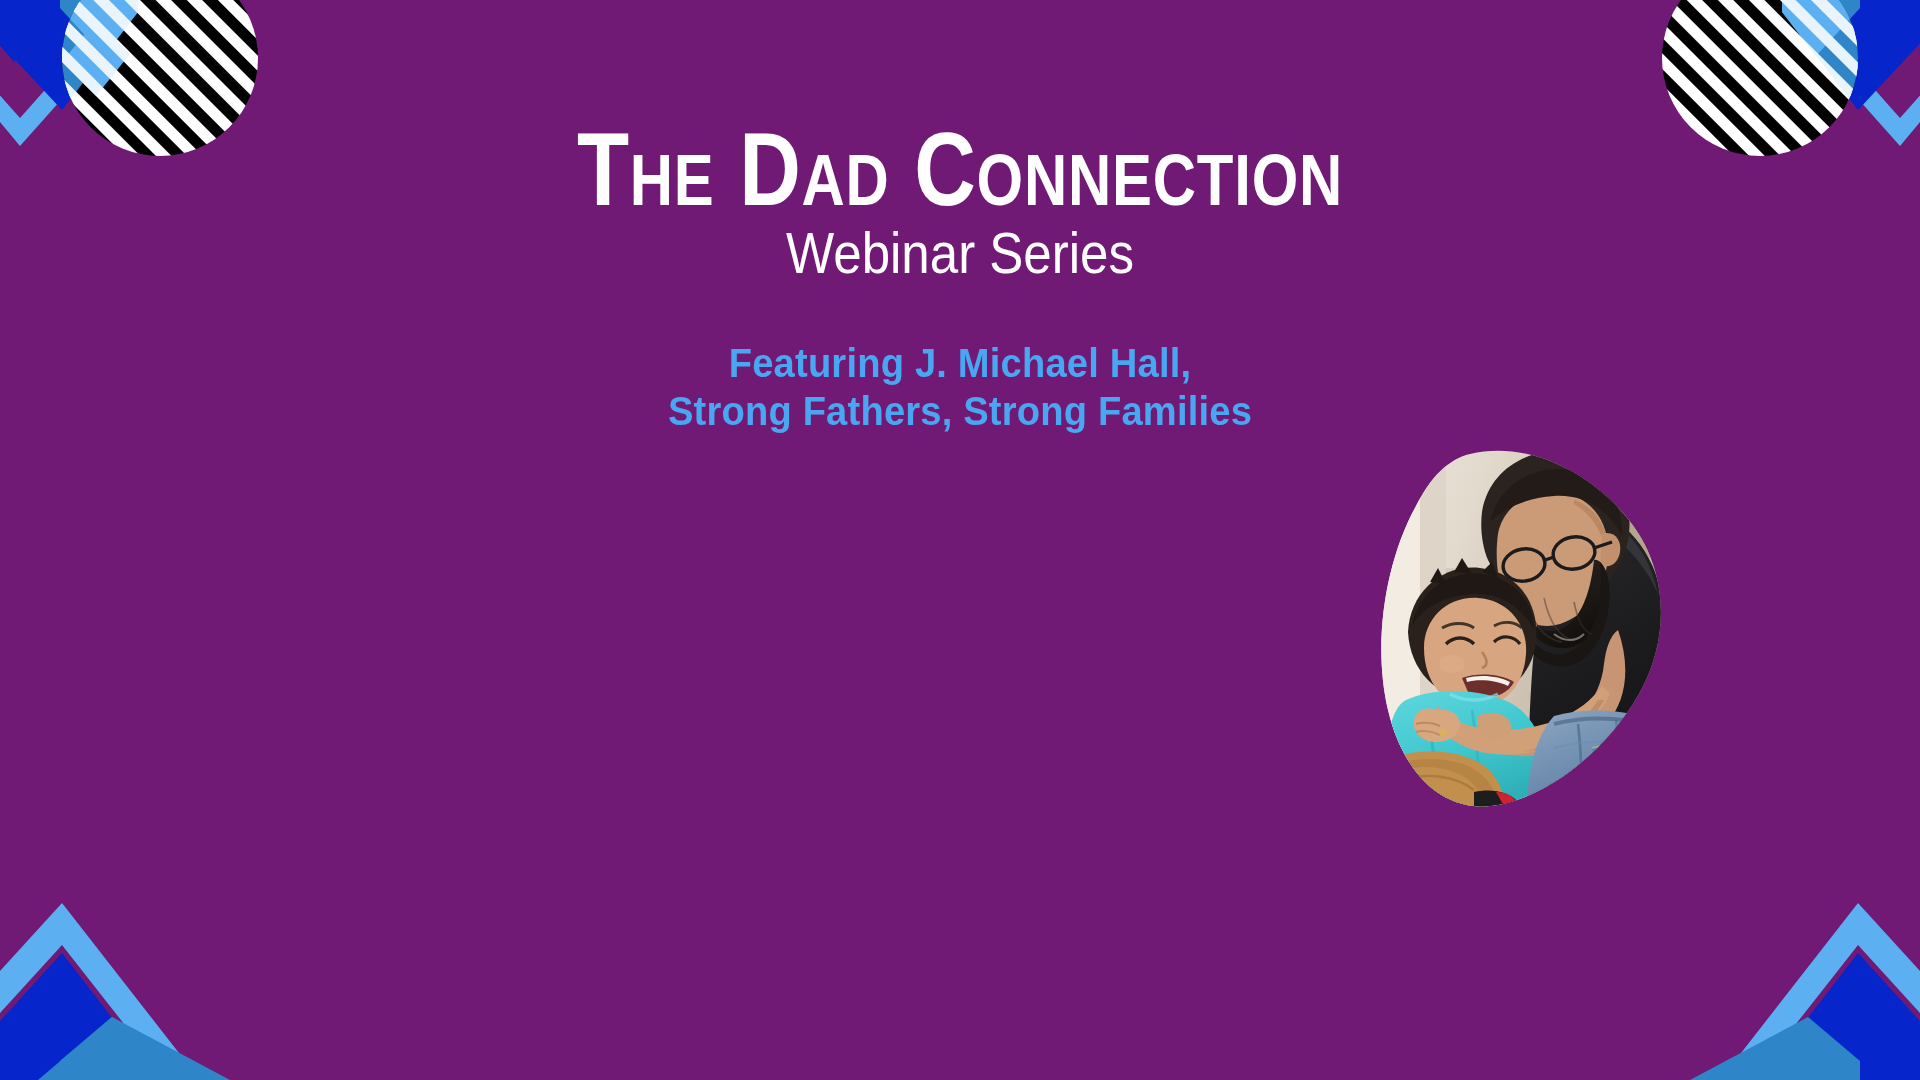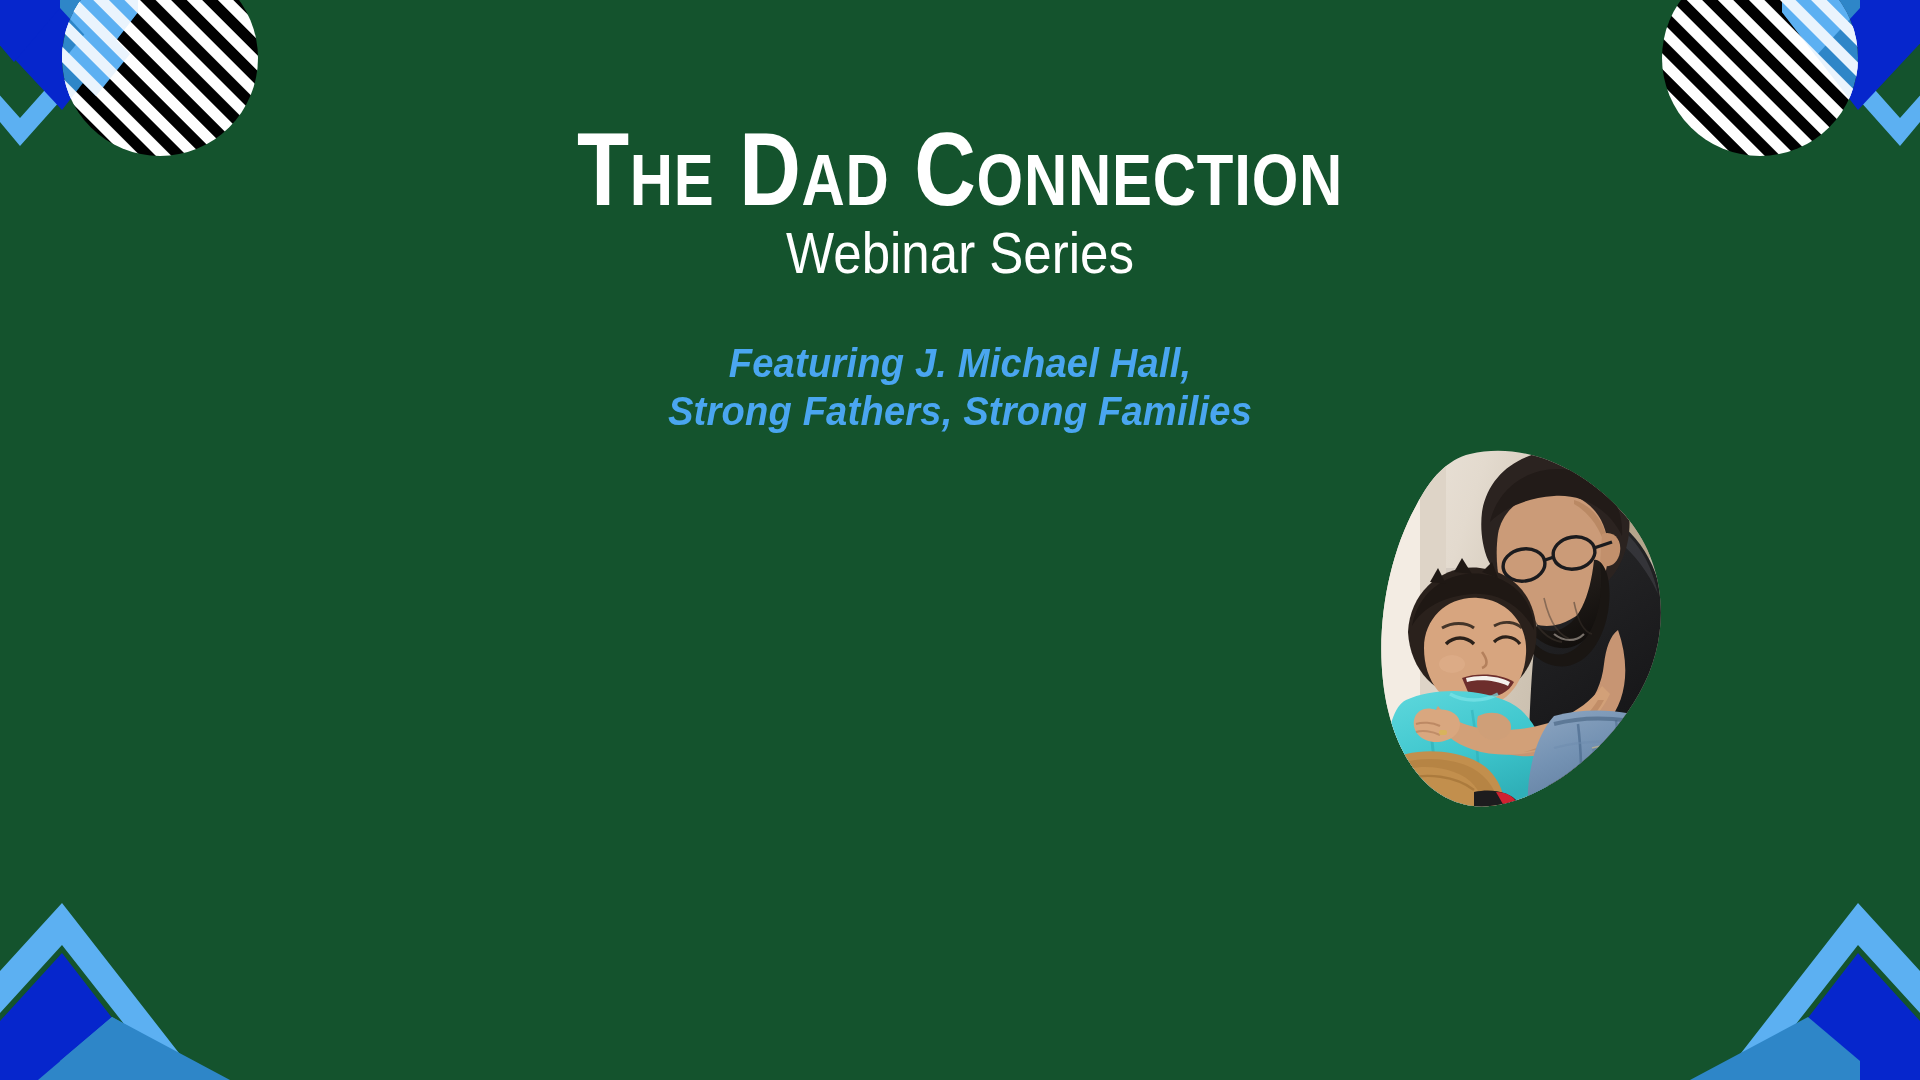--- a/index.html
+++ b/index.html
@@ -8,21 +8,21 @@
     background: #000000;
   }
   body {
     font-family: "Liberation Sans", sans-serif;
   }
 
   .slide {
     position: relative;
     width: 1920px;
     height: 1080px;
-    background: #14532d;
+    background: #701a75;
     overflow: hidden;
   }
 
   
   .corner {
     position: absolute;
     width: 300px;
     height: 230px;
     pointer-events: none;
   }
@@ -74,21 +74,20 @@
     white-space: nowrap;
     margin: 6px 0 0 0;
   }
 
   .featuring-block {
     position: absolute;
     top: 340px;
     left: 0;
     width: 1920px;
     text-align: center;
-    font-style: italic;
   }
   .featuring-line {
     font-family: "Liberation Sans", sans-serif;
     font-weight: 700;
     font-size: 41px;
     line-height: 1.17;
     color: #4aa6f0;
     letter-spacing: 0.2px;
     transform: scaleX(0.93);
     transform-origin: center top;

